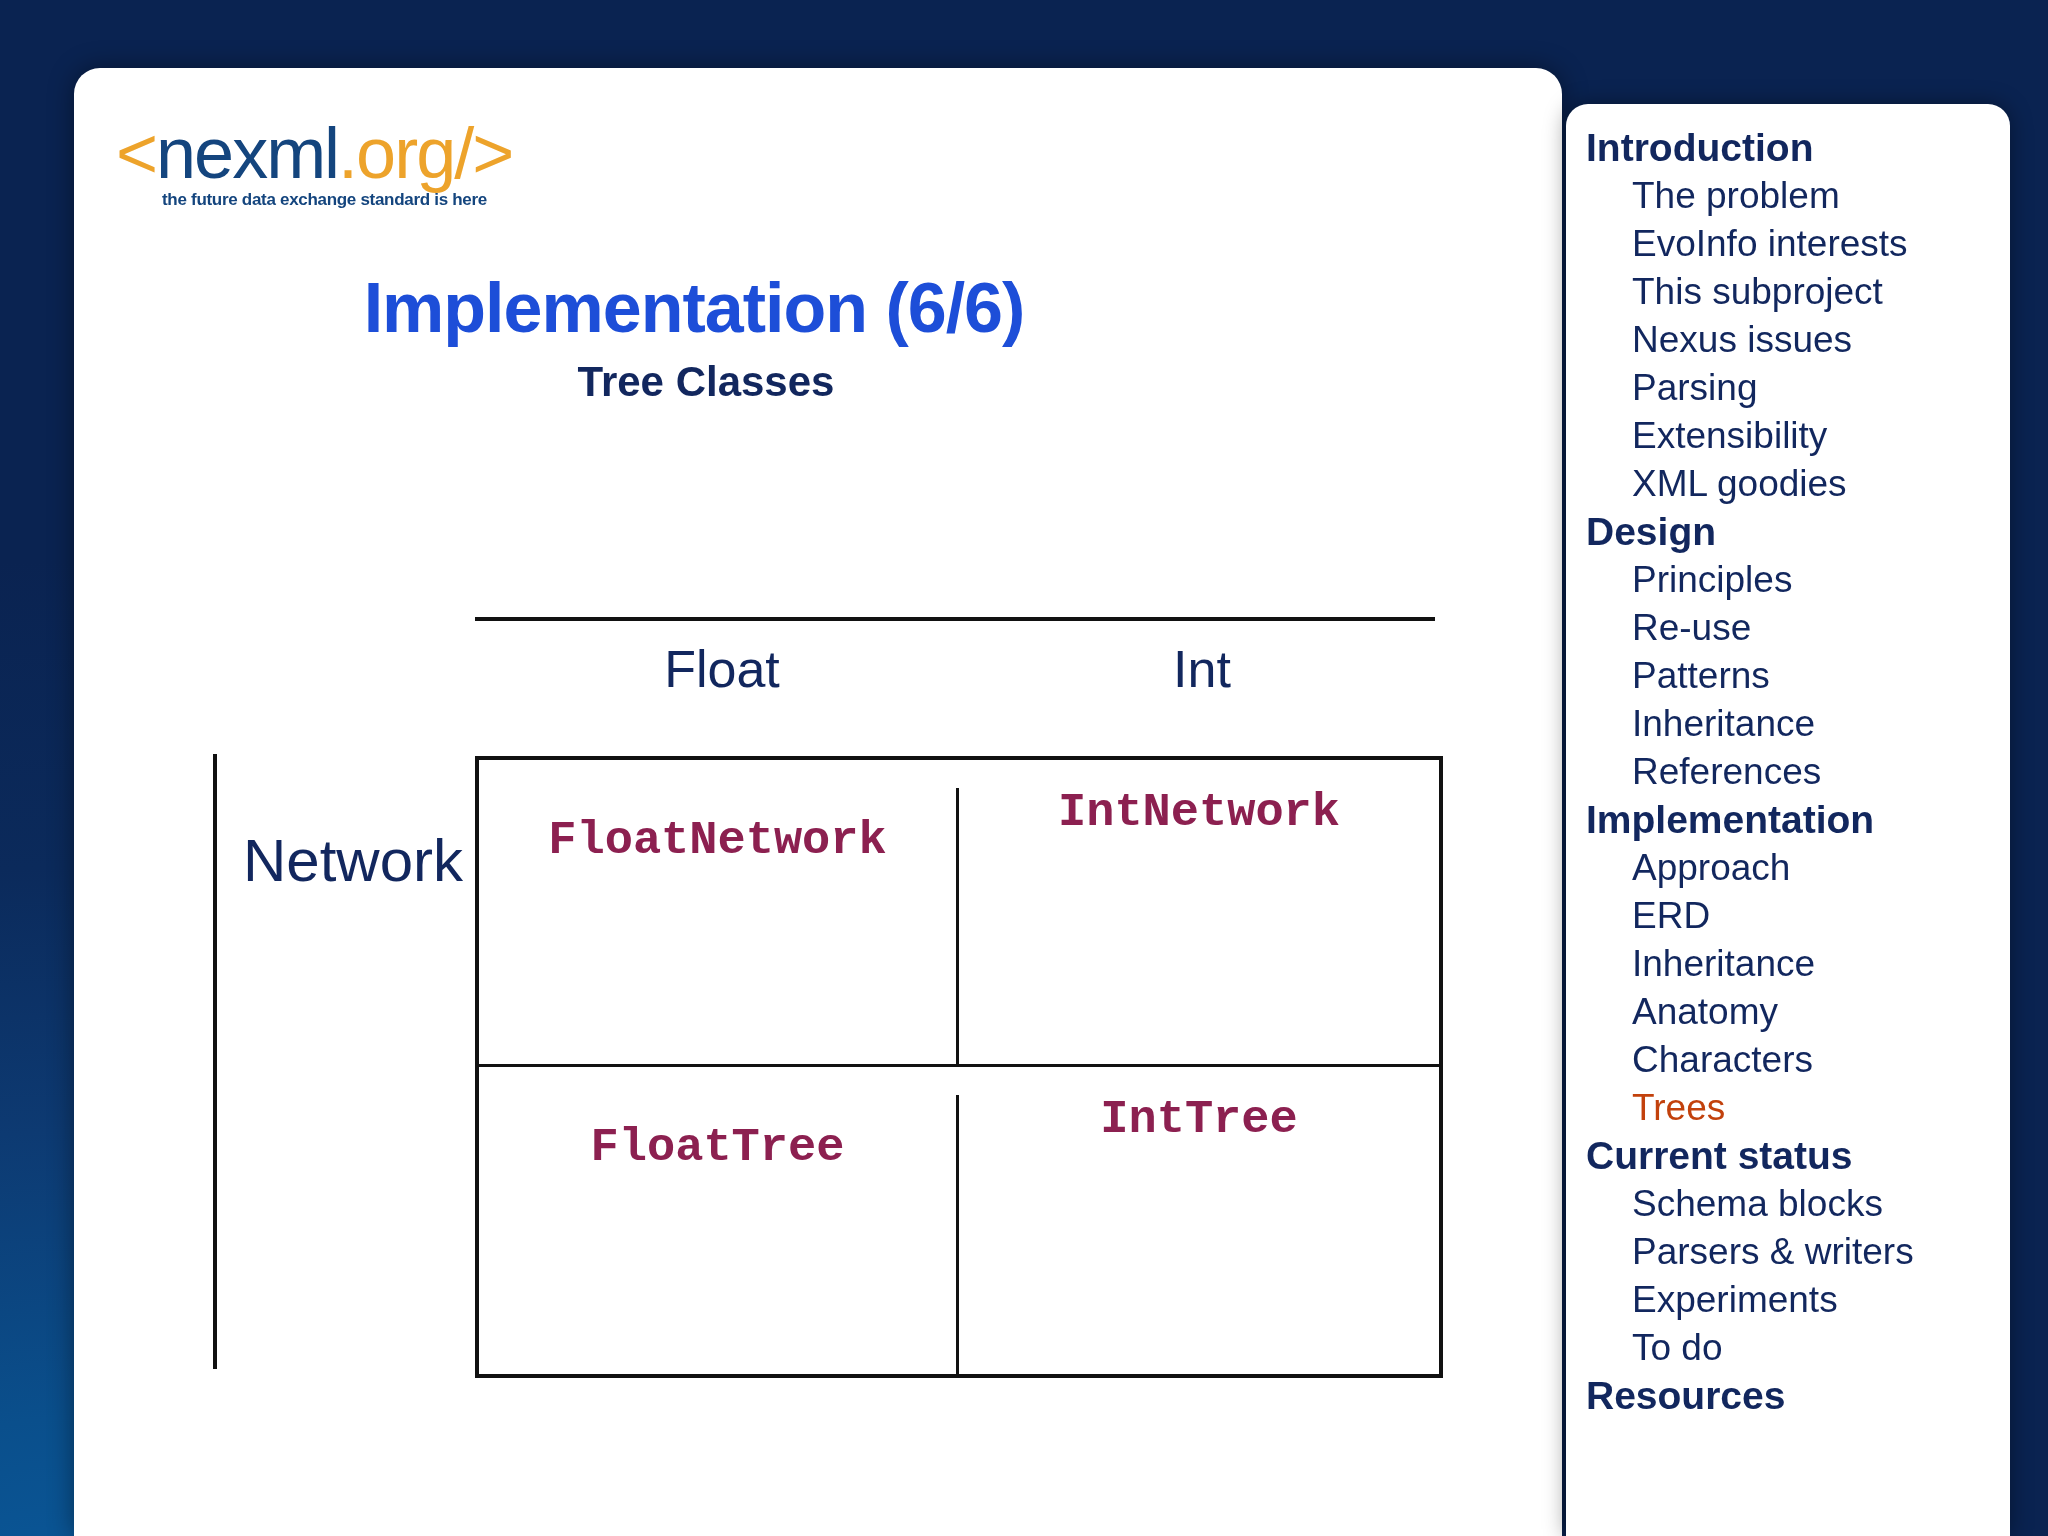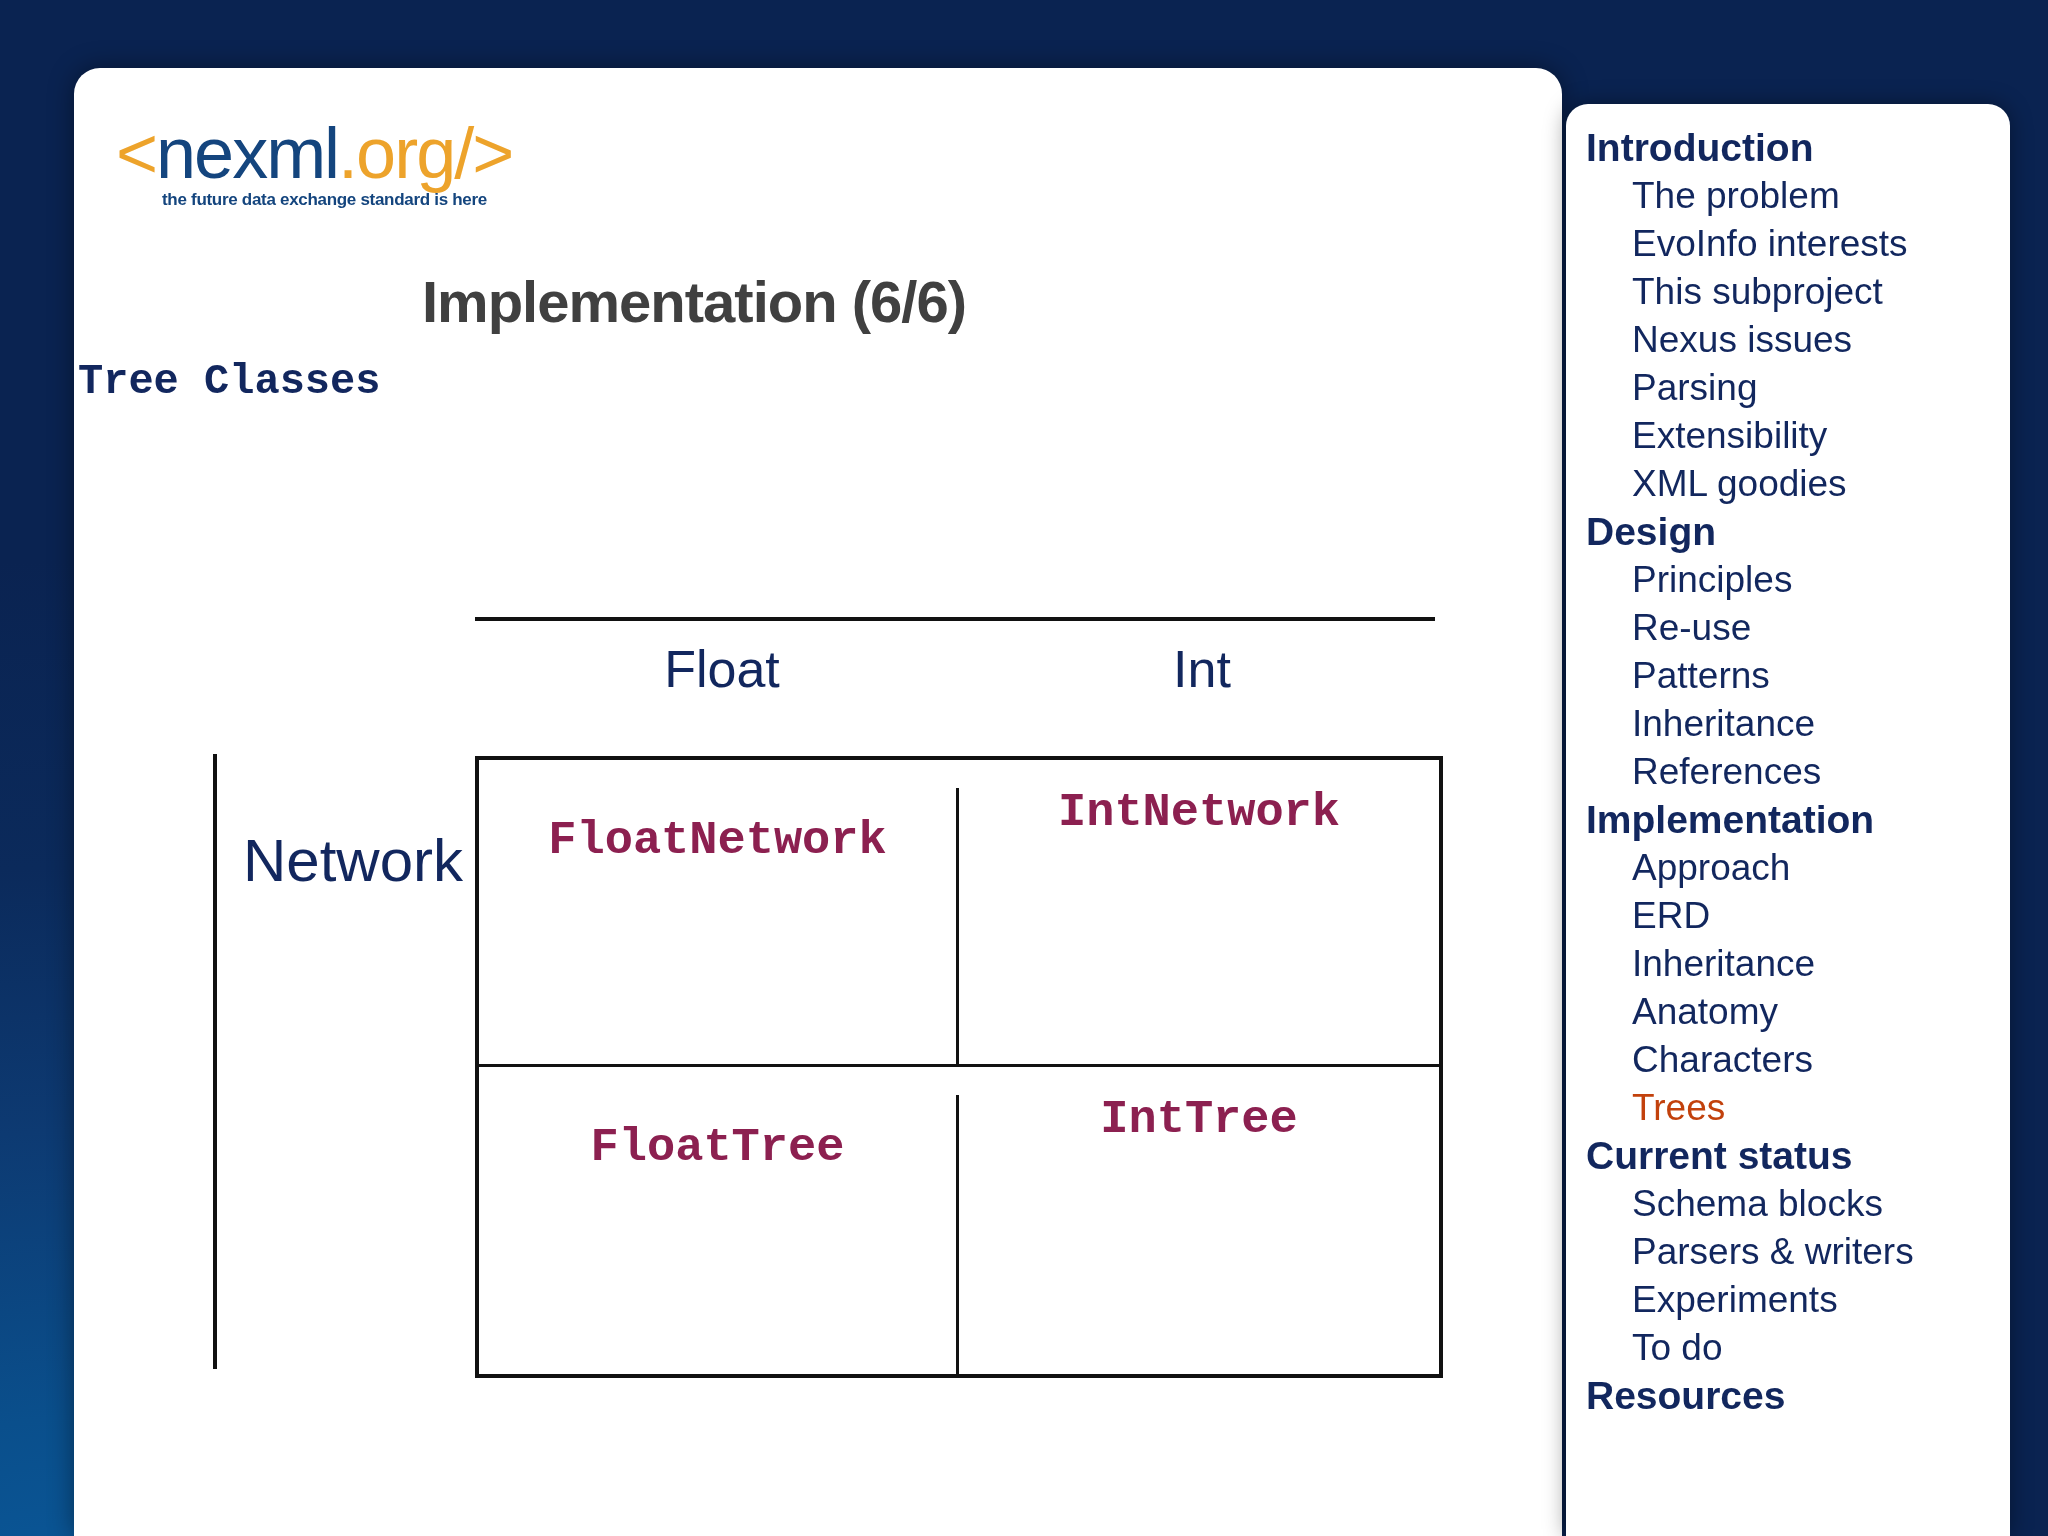--- a/index.html
+++ b/index.html
@@ -35,25 +35,25 @@
   .lg-navy{color:#14457e;}
   #logo-tagline{
     position:absolute;left:46px;top:80px;
     font-size:17px;font-weight:600;color:#14457e;white-space:nowrap;
     letter-spacing:-0.3px;
   }
 
   
   #slide-title{
     position:absolute;left:0;top:200px;width:1240px;text-align:center;
-    font-size:58px;font-weight:bold;color:#404040;letter-spacing:-1px;
+    font-size:70px;font-weight:bold;color:#1d4ed8;letter-spacing:-1px;
   }
   #slide-subtitle{
-    position:absolute;left:4px;top:290px;width:1240px;text-align:left;
-    font-size:42px;font-weight:bold;color:#12275e;font-family:Liberation Mono, monospace;
+    position:absolute;left:12px;top:290px;width:1240px;text-align:center;
+    font-size:42px;font-weight:bold;color:#12275e;
   }
 
   
   #matrix{position:absolute;left:0;top:16px;width:1488px;height:1468px;}
   #hdr-rule{
     position:absolute;left:401px;top:533px;width:960px;height:0;
     border-top:4px solid #111;
   }
   .col-head{
     position:absolute;top:555px;

